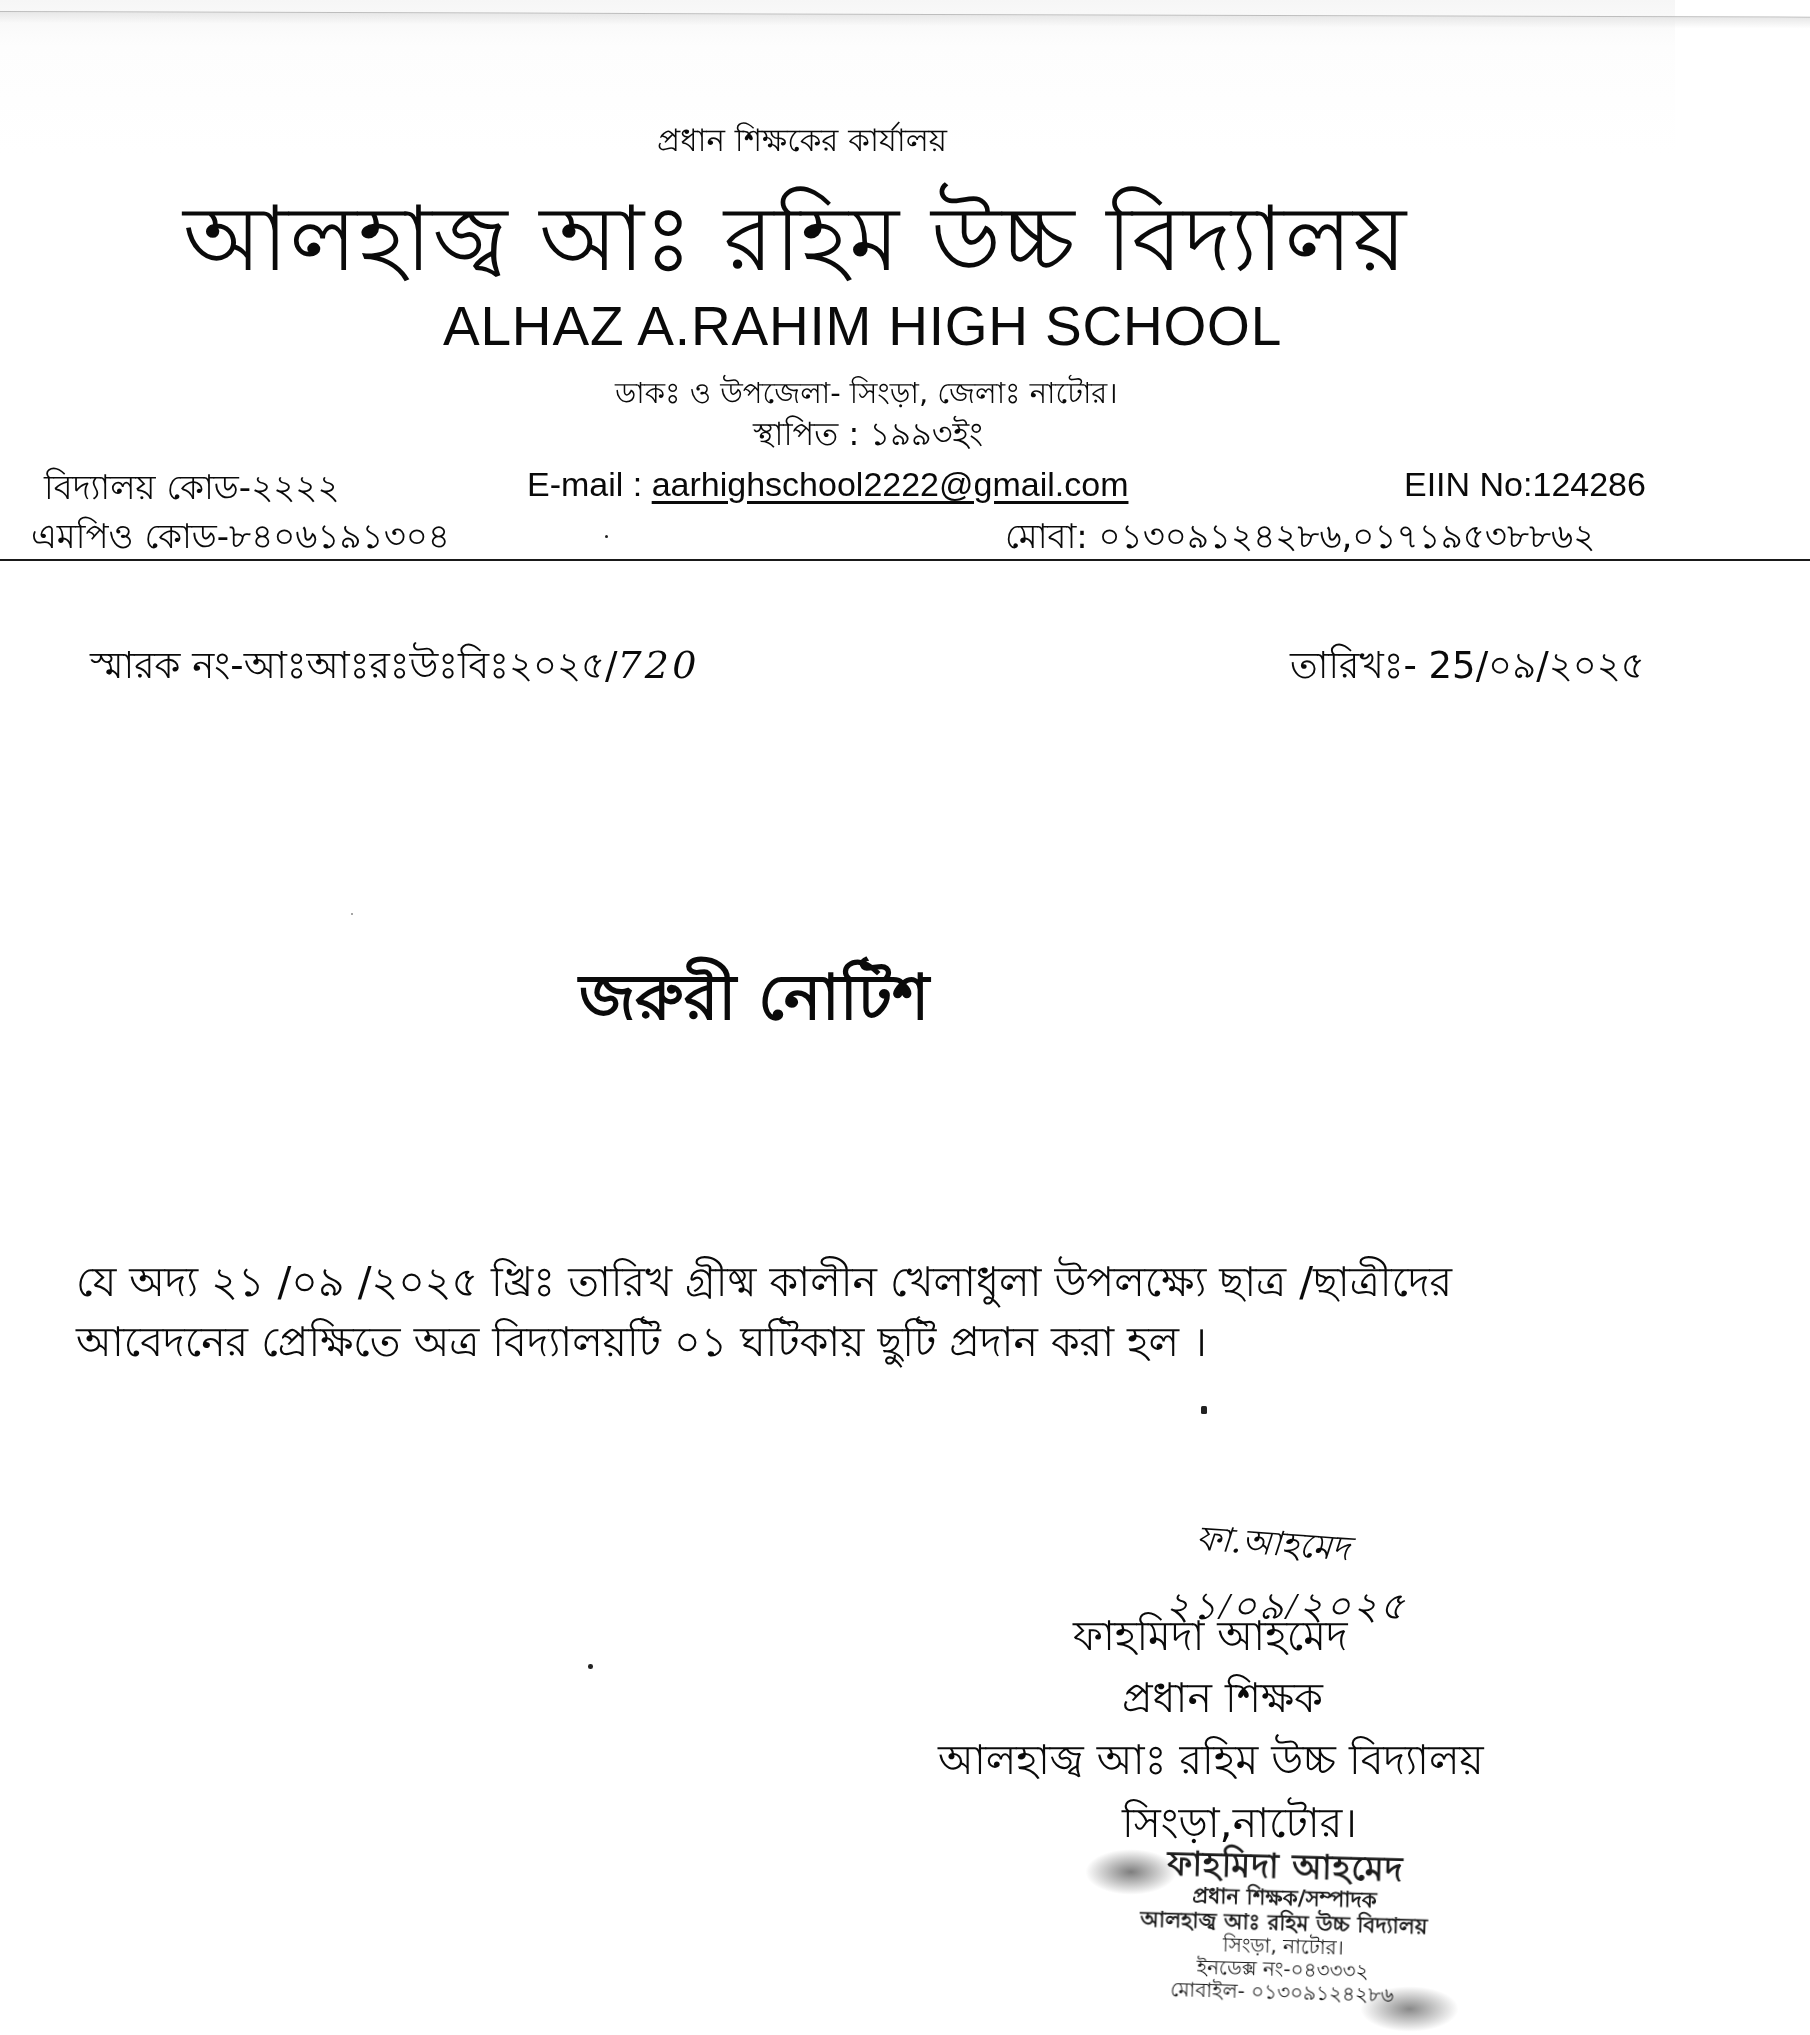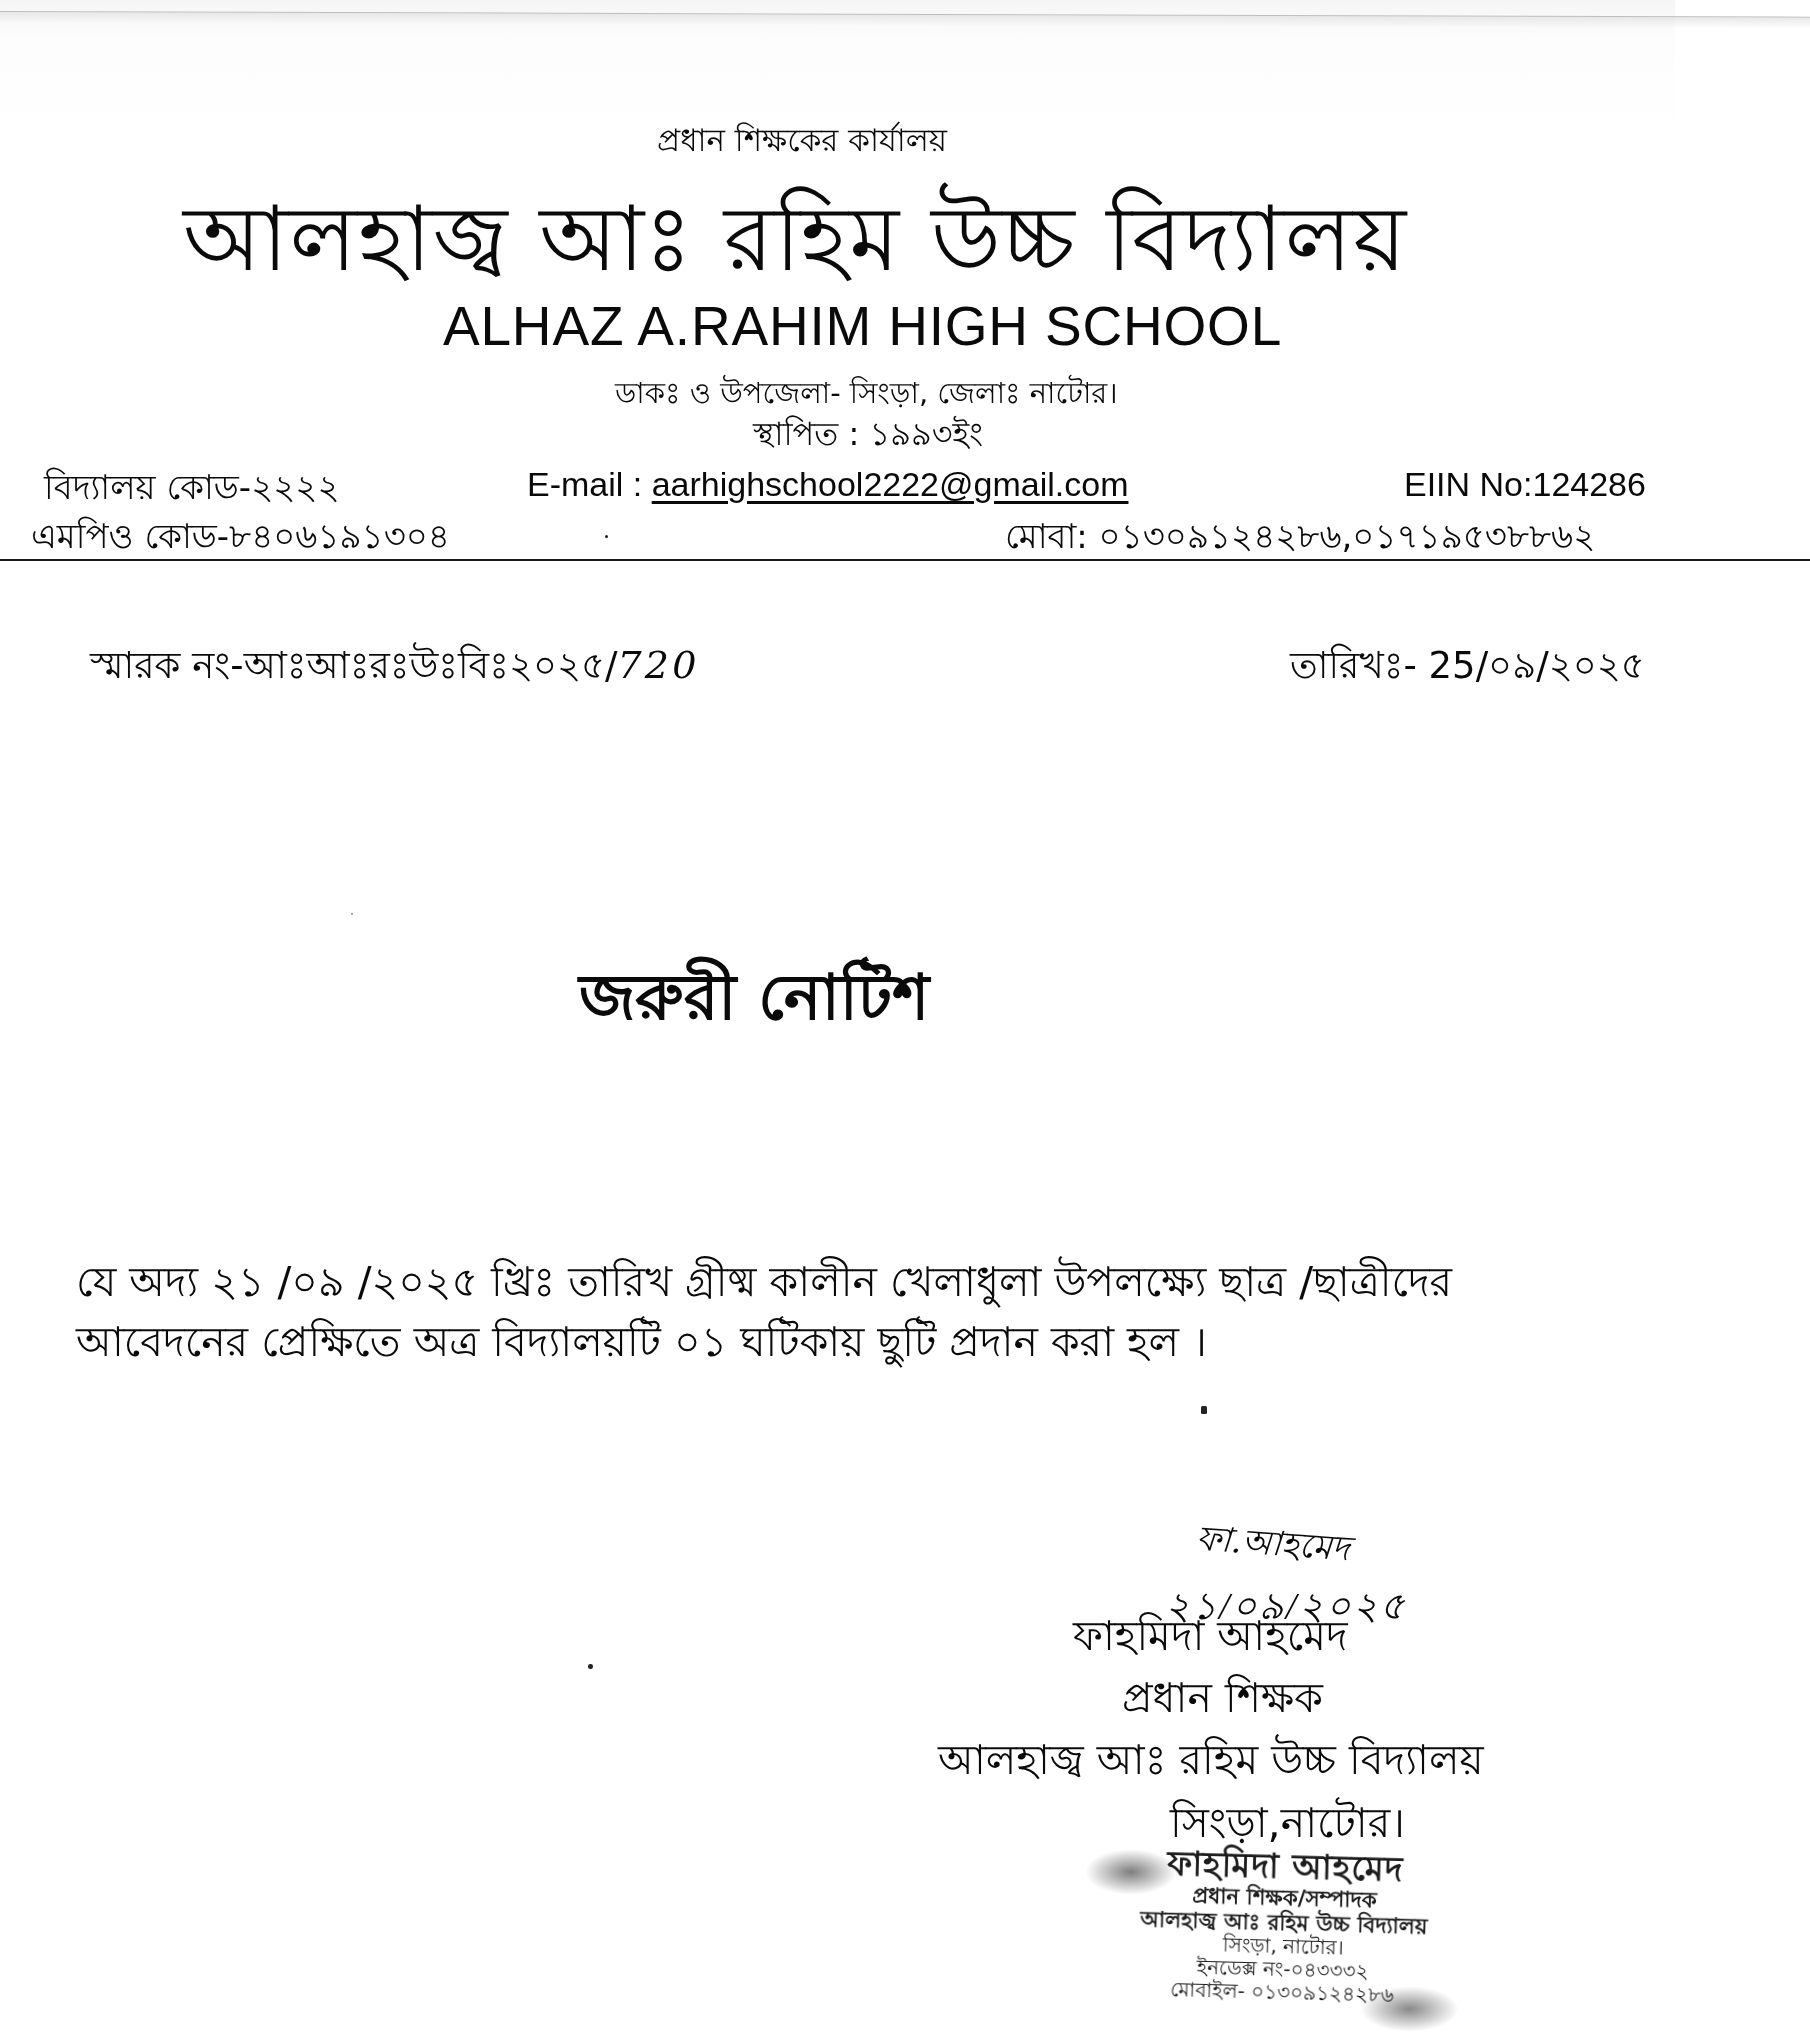--- a/index.html
+++ b/index.html
@@ -62,21 +62,21 @@
     .body-line-1 { top: 1190px; }
     .body-line-2 { top: 1250px; }
     .body-line-3 { top: 1310px; }
 
     .sig-hand { top: 1517px; left: 1196px; font-family: "DejaVu Serif", serif; font-style: italic; font-size: 34px; transform: rotate(4deg); }
     .sig-date { top: 1552px; left: 1165px; font-family: Liberation Serif, serif; font-style: italic; font-size: 38px; letter-spacing: 2.3px; margin-top: 24px; }
 
     .sign-name { top: 1604px; left: 1073px; font-size: 41px; }
     .sign-title { top: 1666px; left: 1122px; font-size: 41px; }
     .sign-school { top: 1728px; left: 938px; font-size: 41px; }
-    .sign-place { top: 1791px; left: 1122px; font-size: 41px; margin-left: 48px; }
+    .sign-place { top: 1791px; left: 1122px; font-size: 41px; }
 
     .stamp {
       position: absolute;
       left: 1085px; top: 1847px;
       width: 397px; height: 183px;
       transform: rotate(1.5deg);
       text-align: center;
       color: #1c1c1c;
       filter: blur(0.5px);
     }

